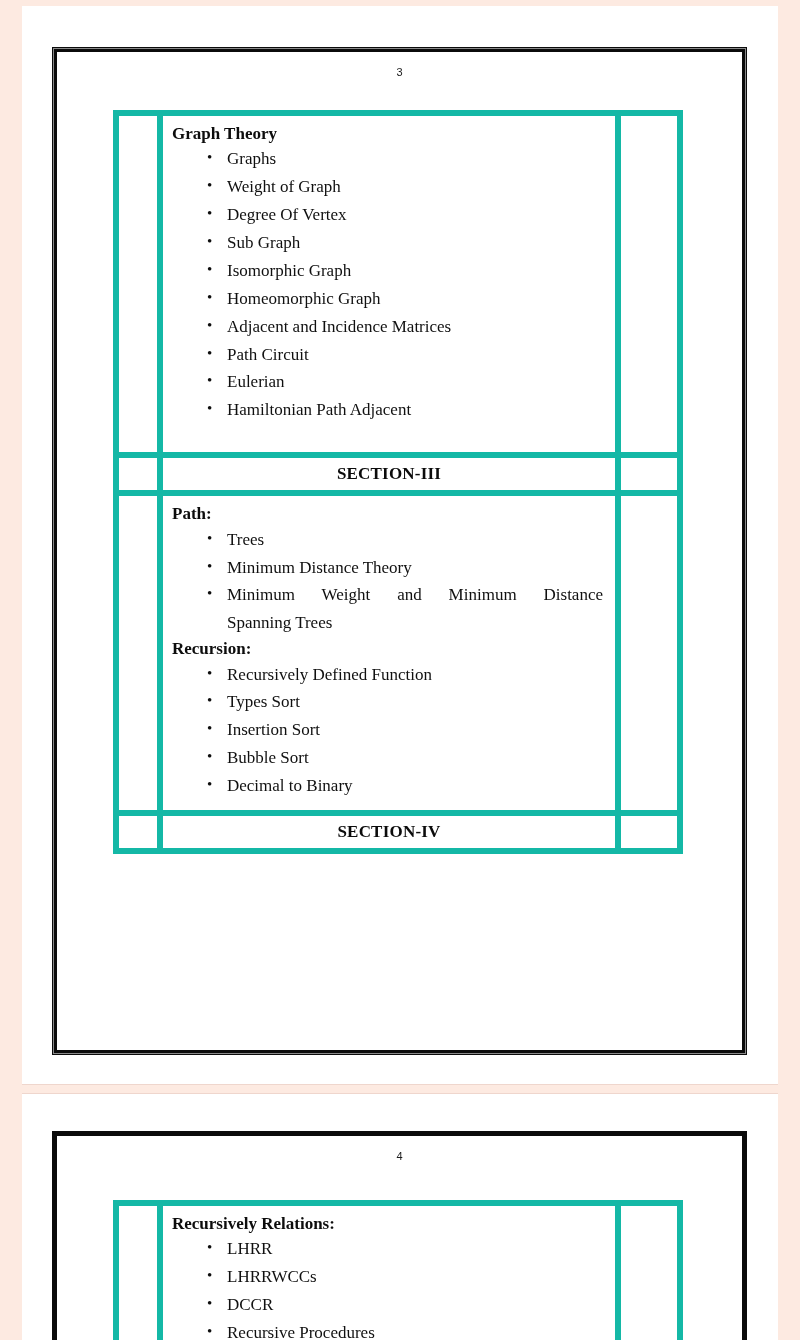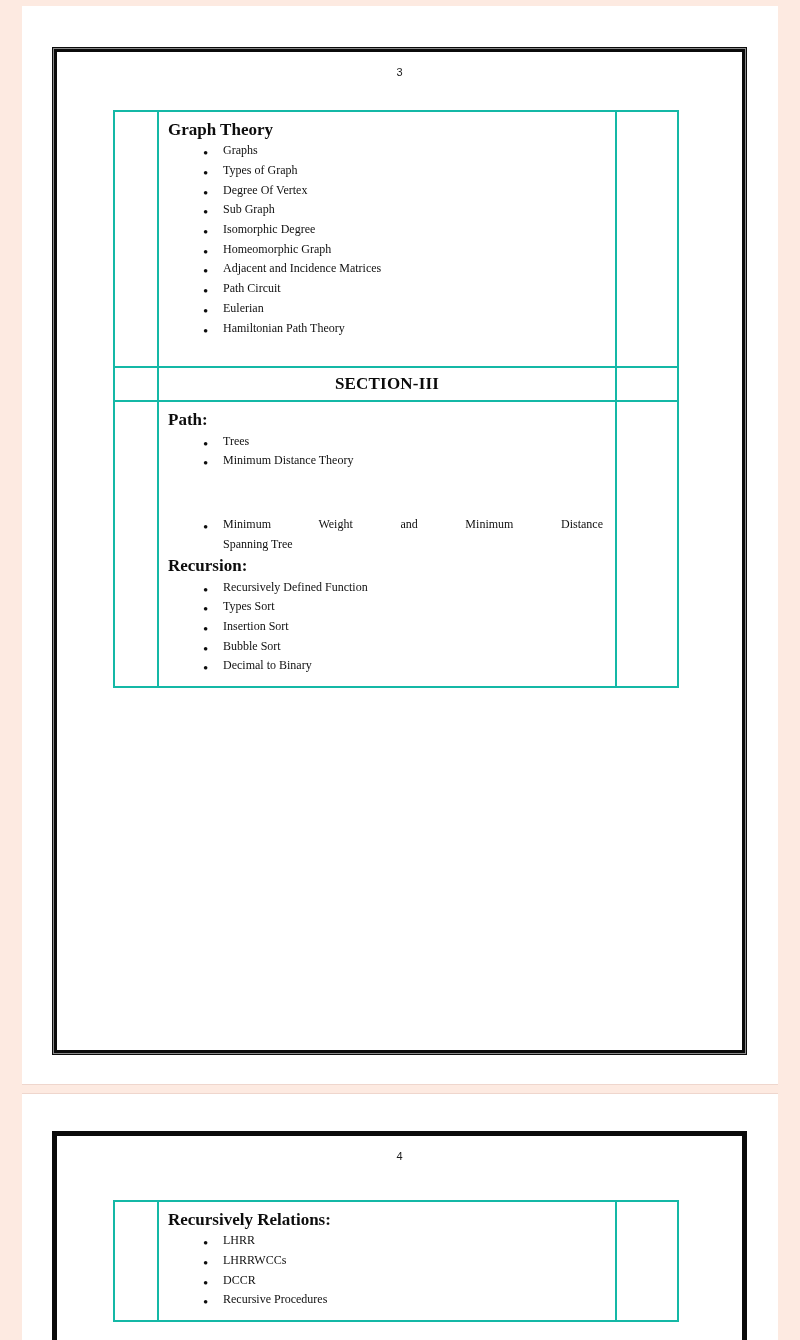--- a/index.html
+++ b/index.html
@@ -98,21 +98,21 @@
     position: absolute;
     left: 56px;
     width: 564px;
     border-collapse: collapse;
     table-layout: fixed;
   }
   .syllabus-table.tbl-1 { top: 58px; }
   .syllabus-table.tbl-2 { top: 64px; }
 
   .syllabus-table td {
-    border: 2px solid #14b8a6;
+    border: 6px solid #14b8a6;
     vertical-align: top;
     padding: 0;
   }
   .col-num   { width: 44px; }
   .col-body  { width: 458px; }
   .col-marks { width: 62px; }
 
   .cell-pad {
     padding: 6px 8px 10px 8px;
   }
@@ -126,21 +126,21 @@
     margin: 0;
     padding-left: 1px;
   }
   .topic-list {
     list-style: none;
     margin: 0;
     padding: 0;
   }
   .topic-list li {
     position: relative;
-    font-size: 12px;
+    font-size: 17px;
     line-height: 1.64;
     color: #101010;
     padding-left: 56px;
     margin: 0;
   }
   .topic-list li::before {
     content: "\2022";
     position: absolute;
     left: 36px;
     top: 0;
@@ -151,21 +151,20 @@
   .topic-list li.justify {
     text-align: justify;
     padding-right: 4px;
   }
   .topic-list li.justify > span {
     display: block;
   }
   .topic-list li.justify .jline-1 {
     text-align: justify;
     text-align-last: justify;
-    margin-top: 44px;
   }
   .topic-list li.justify .jline-2 {
     text-align: left;
   }
 
   .spacer-after-list {
     height: 18px;
   }
 
   
@@ -206,29 +205,29 @@
       </colgroup>
       <tbody>
 
         <tr>
           <td></td>
           <td>
             <div class="cell-pad">
               <p class="topic-heading">Graph Theory</p>
               <ul class="topic-list">
                 <li>Graphs</li>
-                <li>Types of Graph</li>
+                <li>Weight of Graph</li>
                 <li>Degree Of Vertex</li>
                 <li>Sub Graph</li>
-                <li>Isomorphic Degree</li>
+                <li>Isomorphic Graph</li>
                 <li>Homeomorphic Graph</li>
                 <li>Adjacent and Incidence Matrices</li>
                 <li>Path Circuit</li>
                 <li>Eulerian</li>
-                <li>Hamiltonian Path Theory</li>
+                <li>Hamiltonian Path Adjacent</li>
               </ul>
               <div class="spacer-after-list"></div>
             </div>
           </td>
           <td></td>
         </tr>
 
         <tr class="section-row">
           <td></td>
           <td class="section-label">SECTION-III</td>
@@ -238,36 +237,41 @@
         <tr>
           <td></td>
           <td>
             <div class="cell-pad">
               <p class="topic-heading">Path:</p>
               <ul class="topic-list">
                 <li>Trees</li>
                 <li>Minimum Distance Theory</li>
                 <li class="justify">
                   <span class="jline-1">Minimum Weight and Minimum Distance</span>
-                  <span class="jline-2">Spanning Tree</span>
+                  <span class="jline-2">Spanning Trees</span>
                 </li>
               </ul>
               <p class="topic-heading">Recursion:</p>
               <ul class="topic-list">
                 <li>Recursively Defined Function</li>
                 <li>Types Sort</li>
                 <li>Insertion Sort</li>
                 <li>Bubble Sort</li>
                 <li>Decimal to Binary</li>
               </ul>
             </div>
           </td>
           <td></td>
         </tr>
 
+        <tr class="section-row">
+          <td></td>
+          <td class="section-label">SECTION-IV</td>
+          <td></td>
+        </tr>
 
       </tbody>
     </table>
   </div>
 
   <div class="page-gap"></div>
   <div class="gap-line gap-line-a"></div>
   <div class="gap-line gap-line-b"></div>
 
   <div class="sheet sheet-2"></div>

